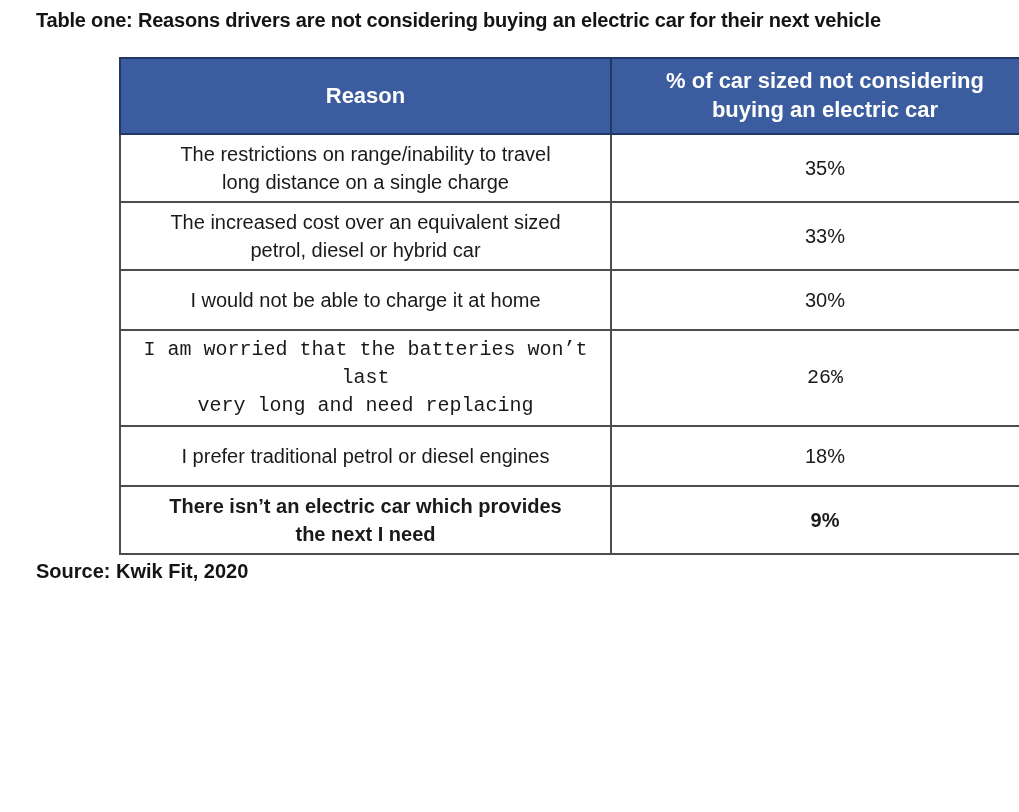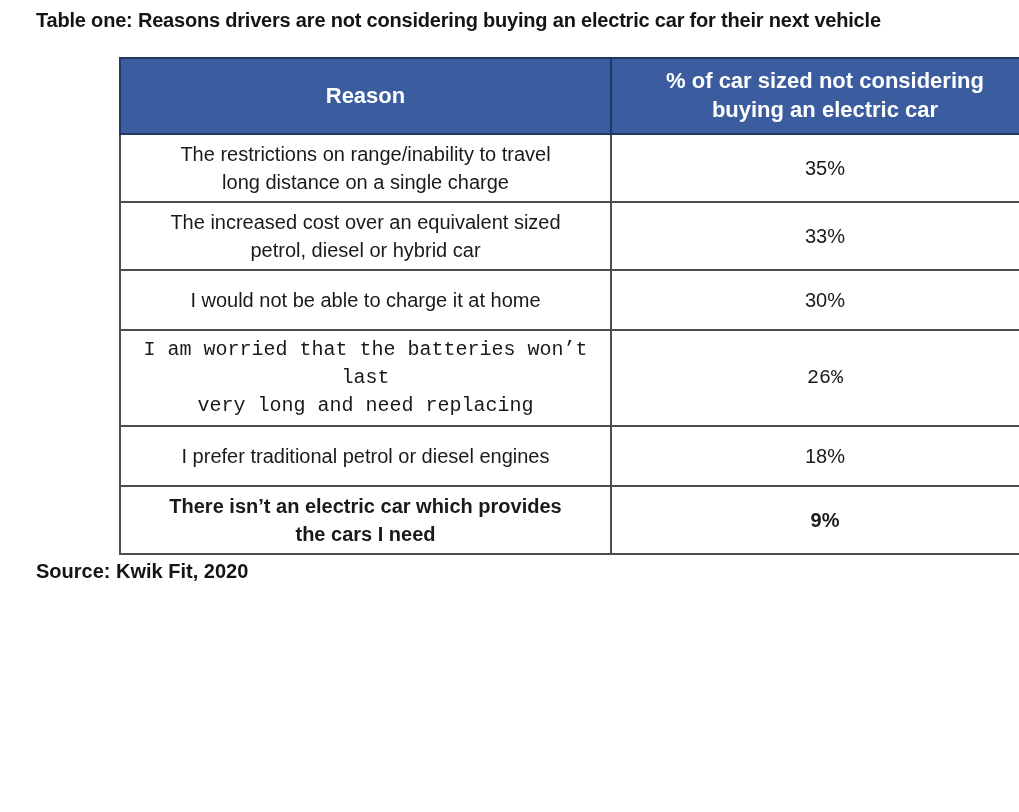--- a/index.html
+++ b/index.html
@@ -99,21 +99,21 @@
           <td class="reason-cell">I am worried that the batteries won’t last
 very long and need replacing</td>
           <td class="pct-cell">26%</td>
         </tr>
         <tr>
           <td class="reason-cell">I prefer traditional petrol or diesel engines</td>
           <td class="pct-cell">18%</td>
         </tr>
         <tr>
           <td class="reason-cell">There isn’t an electric car which provides
-the cars I need</td>
+the next I need</td>
           <td class="pct-cell">9%</td>
         </tr>
       </tbody>
   </table>
 
   <div class="source-note">Source: Kwik Fit, 2020</div>
 
 </div>
 
 </body></html>

